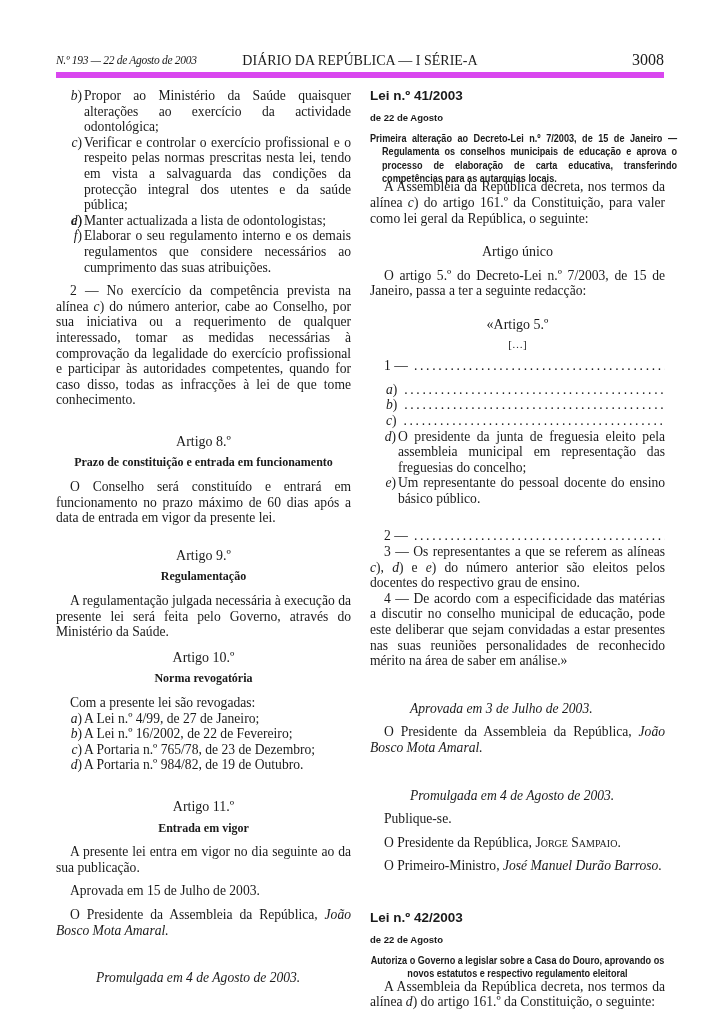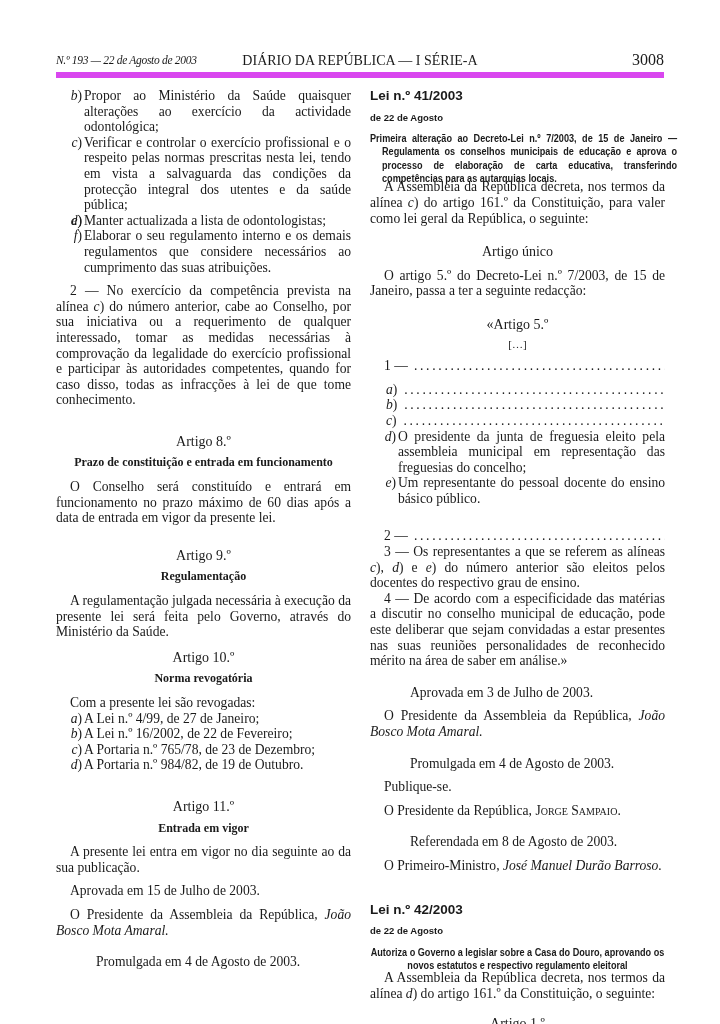--- a/index.html
+++ b/index.html
@@ -16,21 +16,21 @@
   .header .center { position: absolute; left: 0; right: 0; top: 1px; text-align: center; font-size: 14px; }
   .header .right { position: absolute; right: 0; top: -1px; font-size: 16px; }
 
   .col { position: absolute; top: 88px; width: 295px; font-size: 13.6px; line-height: 15.6px; }
   .col.left { left: 56px; }
   .col.right { left: 370px; }
 
   p { margin: 0; text-align: justify; }
   .indent { text-indent: 14px; font-family: Liberation Serif, serif; }
   .gap { margin-top: 8px; }
-  .gap-l { margin-top: 16px; }
+  .gap-l { margin-top: 32px; font-style: italic; }
 
   .list { margin: 0; padding: 0; list-style: none; }
   .list li { position: relative; padding-left: 28px; text-align: justify; }
   .list li .mark { position: absolute; left: 10px; top: 0; width: 16px; text-align: right; }
   .list li .mark i { font-style: italic; }
 
   .art-title { text-align: center; font-size: 14px; margin-top: 18px; }
   .art-sub { text-align: center; font-weight: bold; font-size: 12px; margin-top: 6px; margin-bottom: 8px; }
 
   .lei-title { text-align: left; font-family: "Liberation Sans", "DejaVu Sans", sans-serif; font-weight: bold; font-size: 13.5px; }
@@ -136,23 +136,22 @@
       <span class="fill">&nbsp;....................................................................</span>
     </div>
   <p class="indent"><span>3 — Os representantes a que se referem as alíneas </span><i>c</i><span>), </span><i>d</i><span>) e </span><i>e</i><span>) do número anterior são eleitos pelos docentes do respectivo grau de ensino.</span></p>
   <p class="indent">4 — De acordo com a especificidade das matérias a discutir no conselho municipal de educação, pode este deliberar que sejam convidadas a estar presentes nas suas reuniões personalidades de reconhecido mérito na área de saber em análise.»</p>
 
   <p class="gap-l centered-sig">Aprovada em 3 de Julho de 2003.</p>
   <p class="indent gap"><span>O Presidente da Assembleia da República, </span><i>João Bosco Mota Amaral.</i></p>
   <p class="gap-l centered-sig">Promulgada em 4 de Agosto de 2003.</p>
   <p class="indent gap">Publique-se.</p>
   <p class="indent gap"><span>O Presidente da República, </span><span class="sc">Jorge Sampaio</span>.</p>
-  <p class="gap-l centered-sig">Referendada em 8 de Agosto de 2003.</p>
   <p class="indent gap"><span>O Primeiro-Ministro, </span><i>José Manuel Durão Barroso.</i></p>
 
-  <div class="lei-title" style="margin-top:28px">Lei n.º 42/2003</div>
+  <div class="lei-title" style="margin-top:36px">Lei n.º 42/2003</div>
   <div class="lei-date">de 22 de Agosto</div>
   <div class="lei-summary center" style="width:343px;margin-bottom:-6px">Autoriza o Governo a legislar sobre a Casa do Douro, aprovando os novos estatutos e respectivo regulamento eleitoral</div>
   <p class="indent" style="margin-top:4px"><span>A Assembleia da República decreta, nos termos da alínea </span><i>d</i><span>) do artigo 161.º da Constituição, o seguinte:</span></p>
 
   <div class="art-title" style="margin-top:14px">Artigo 1.º</div>
 
 </div>
 
 </body></html>

